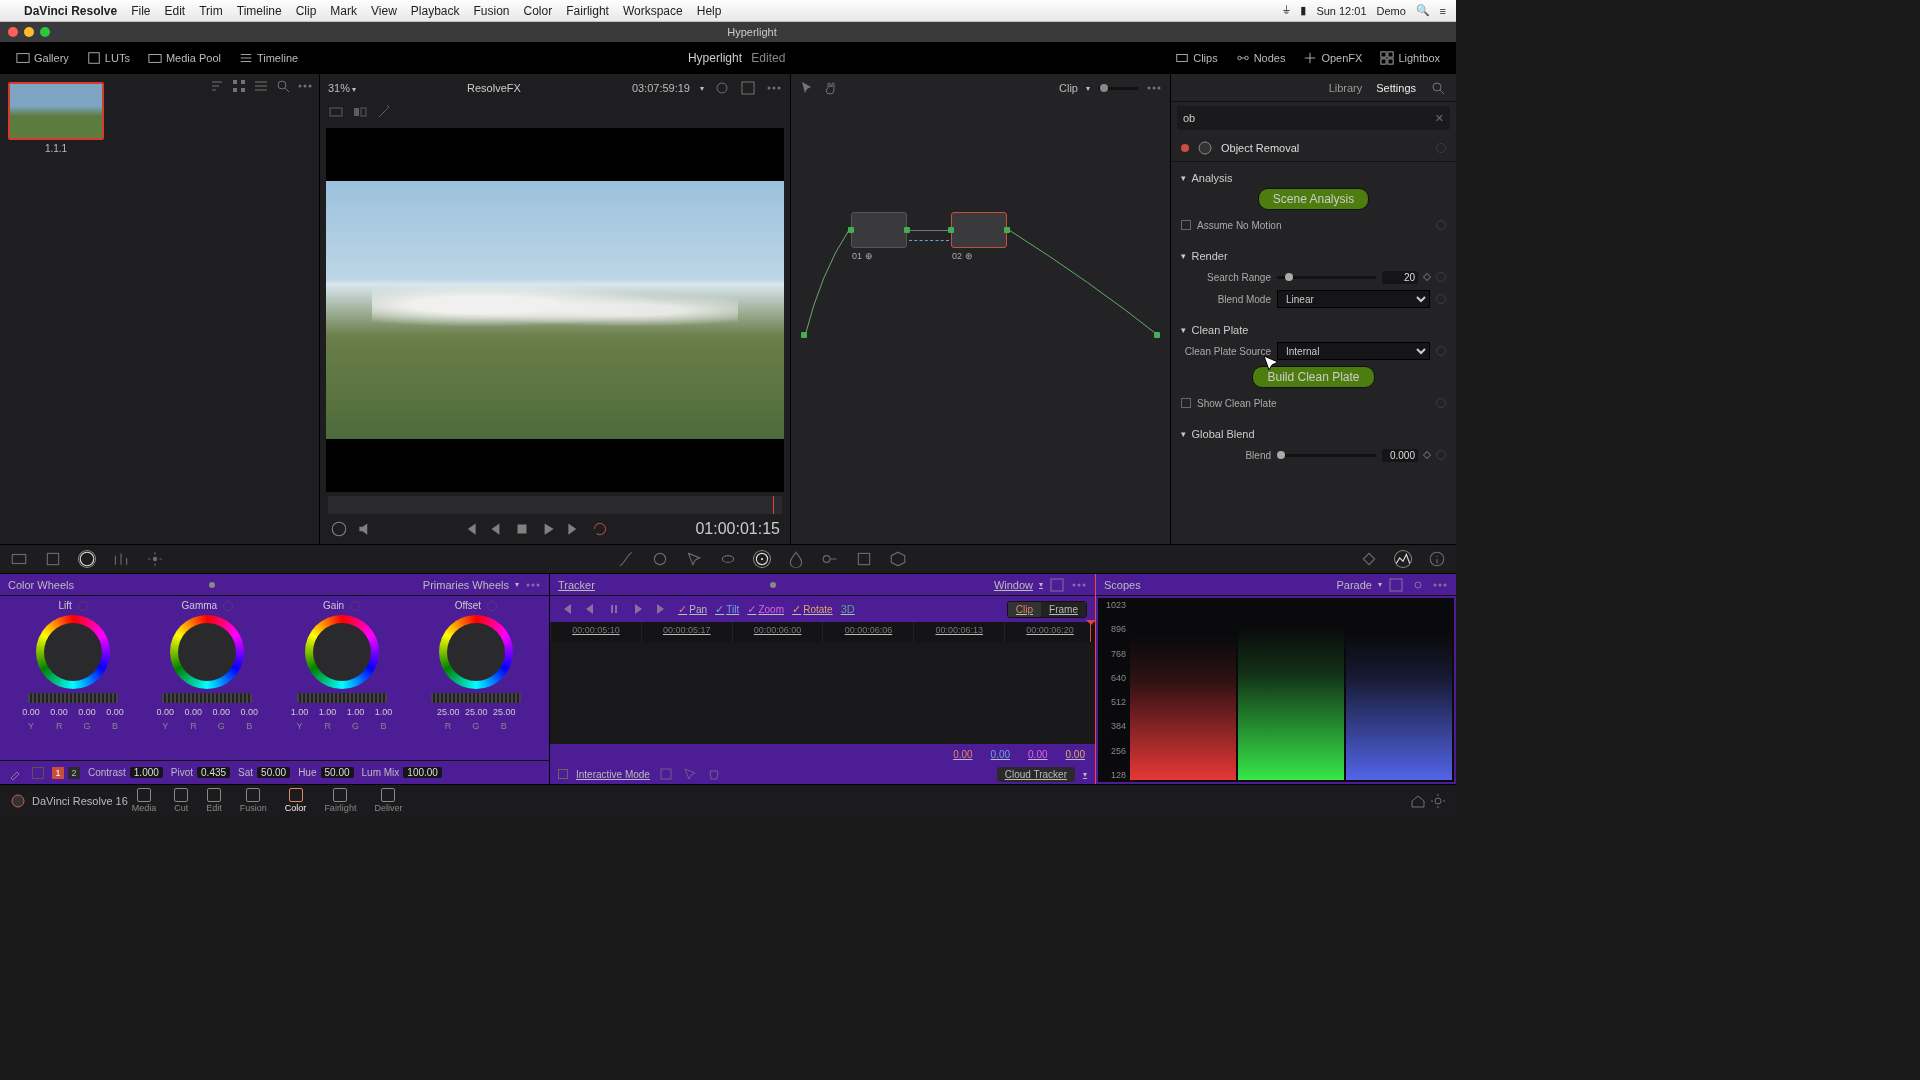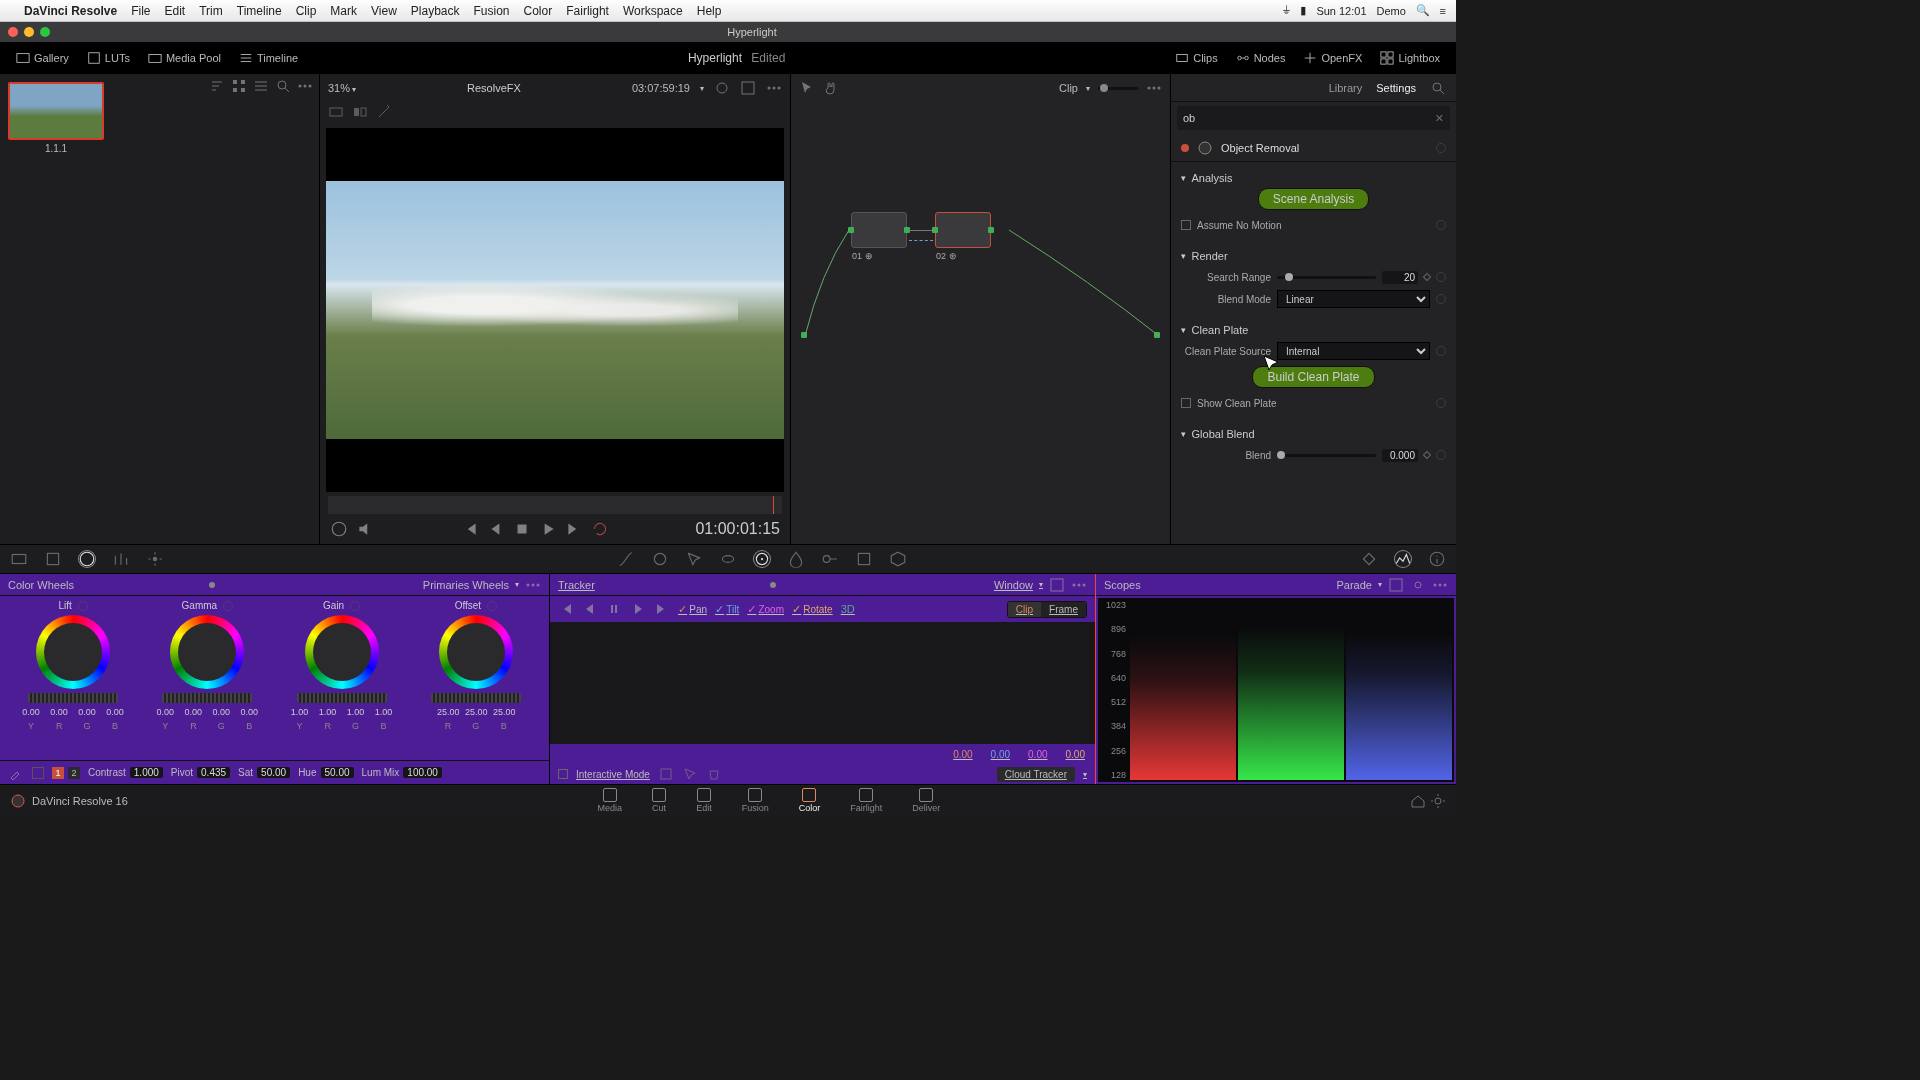--- a/index.html
+++ b/index.html
@@ -140,21 +140,21 @@
 .scope-axis{position:absolute;left:0;top:0;bottom:0;width:30px;display:flex;flex-direction:column;justify-content:space-between;padding:2px 2px;font-size:9px;color:#888;text-align:right;}
 .parade{position:absolute;left:32px;right:2px;top:2px;bottom:2px;display:flex;gap:2px;}
 .parade .ch{flex:1;position:relative;overflow:hidden;}
 .ch.r{background:linear-gradient(0deg, rgba(255,60,60,.9) 0%, rgba(255,60,60,.15) 55%, transparent 80%);}
 .ch.g{background:linear-gradient(0deg, rgba(60,255,80,.9) 0%, rgba(60,255,80,.15) 60%, transparent 85%);}
 .ch.b{background:linear-gradient(0deg, rgba(90,110,255,.9) 0%, rgba(90,110,255,.15) 58%, transparent 82%);}
 
 
 .pagebar{height:32px;background:#1b1b1d;border-top:1px solid #000;display:flex;align-items:center;padding:0 10px;gap:4px;}
 .pagebar .brand{display:flex;gap:6px;align-items:center;font-size:11px;}
-.pagebar .pages{flex:1;display:flex;justify-content:center;gap:30px;}
+.pagebar .pages{flex:1;display:flex;justify-content:flex-start;gap:18px;}
 .pagebar .pg{display:flex;flex-direction:column;align-items:center;gap:1px;font-size:9px;color:#888;}
 .pagebar .pg.active{color:#eee;}
 .pagebar .pg .ic{width:14px;height:14px;border:1px solid currentColor;border-radius:2px;}
 .pagebar .pg.active .ic{border-color:#d86;}
 svg{display:block;}
 </style>
 </head>
 <body>
 
 <div class="mac-menubar">
@@ -383,21 +383,21 @@
         <div class="node" style="left:60px;top:110px;">
           <div class="port" style="left:-4px;top:14px;"></div>
             <div class="port" style="right:-4px;top:14px;"></div>
           <div class="lbl">
               <span>01</span>
               <span>⊕</span>
             </div>
         </div>
         <div class="link" style="left:118px;top:128px;width:40px;"></div>
         <div class="linkd" style="left:118px;top:138px;width:40px;"></div>
-        <div class="node sel" style="left:144px;top:110px;">
+        <div class="node sel" style="left:160px;top:110px;">
           <div class="port" style="left:-4px;top:14px;"></div>
             <div class="port" style="right:-4px;top:14px;"></div>
           <div class="lbl">
               <span>02</span>
               <span>⊛</span>
             </div>
         </div>
         <div class="port" style="right:10px;top:230px;"></div>
         <svg style="position:absolute;left:0;top:0;width:100%;height:100%;pointer-events:none;">
           <path d="M14 234 Q 30 170 58 128" stroke="#6a6" fill="none"></path>
@@ -748,20 +748,29 @@
         <div class="chk rot">
             <span class="b" style="color:#da6;">✓</span>
             <span>Rotate</span>
           </div>
         <span style="color:#5a8;">3D</span>
         <div class="spacer"></div>
         <div class="mode">
             <span class="active">Clip</span>
             <span>Frame</span>
           </div>
+      </div>
+      <div class="trk-ruler">
+        <span>00:00:05:10</span>
+          <span>00:00:05:17</span>
+          <span>00:00:06:00</span>
+        <span>00:00:06:06</span>
+          <span>00:00:06:13</span>
+          <span>00:00:06:20</span>
+        <div class="ph"></div>
       </div>
       <div class="trk-body"></div>
       <div class="trk-vals">
         <span>0.00</span>
         <span>0.00</span>
         <span>0.00</span>
         <span>0.00</span>
       </div>
       <div class="trk-foot">
         <span class="tog" style="width:10px;height:10px;border:1px solid #666;display:inline-block;"></span>

